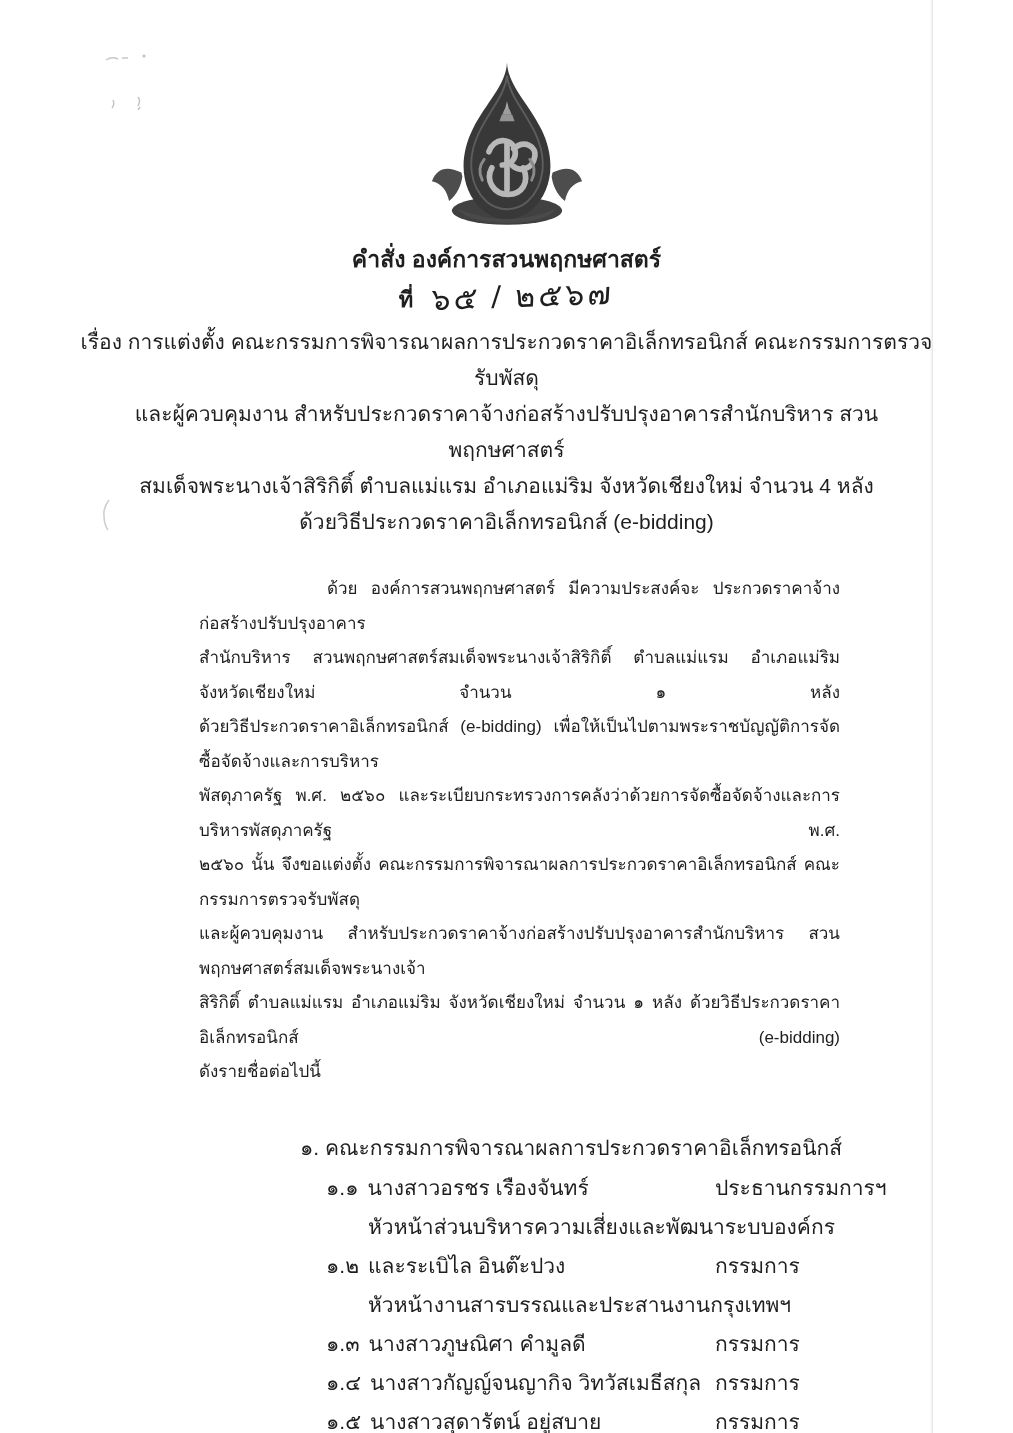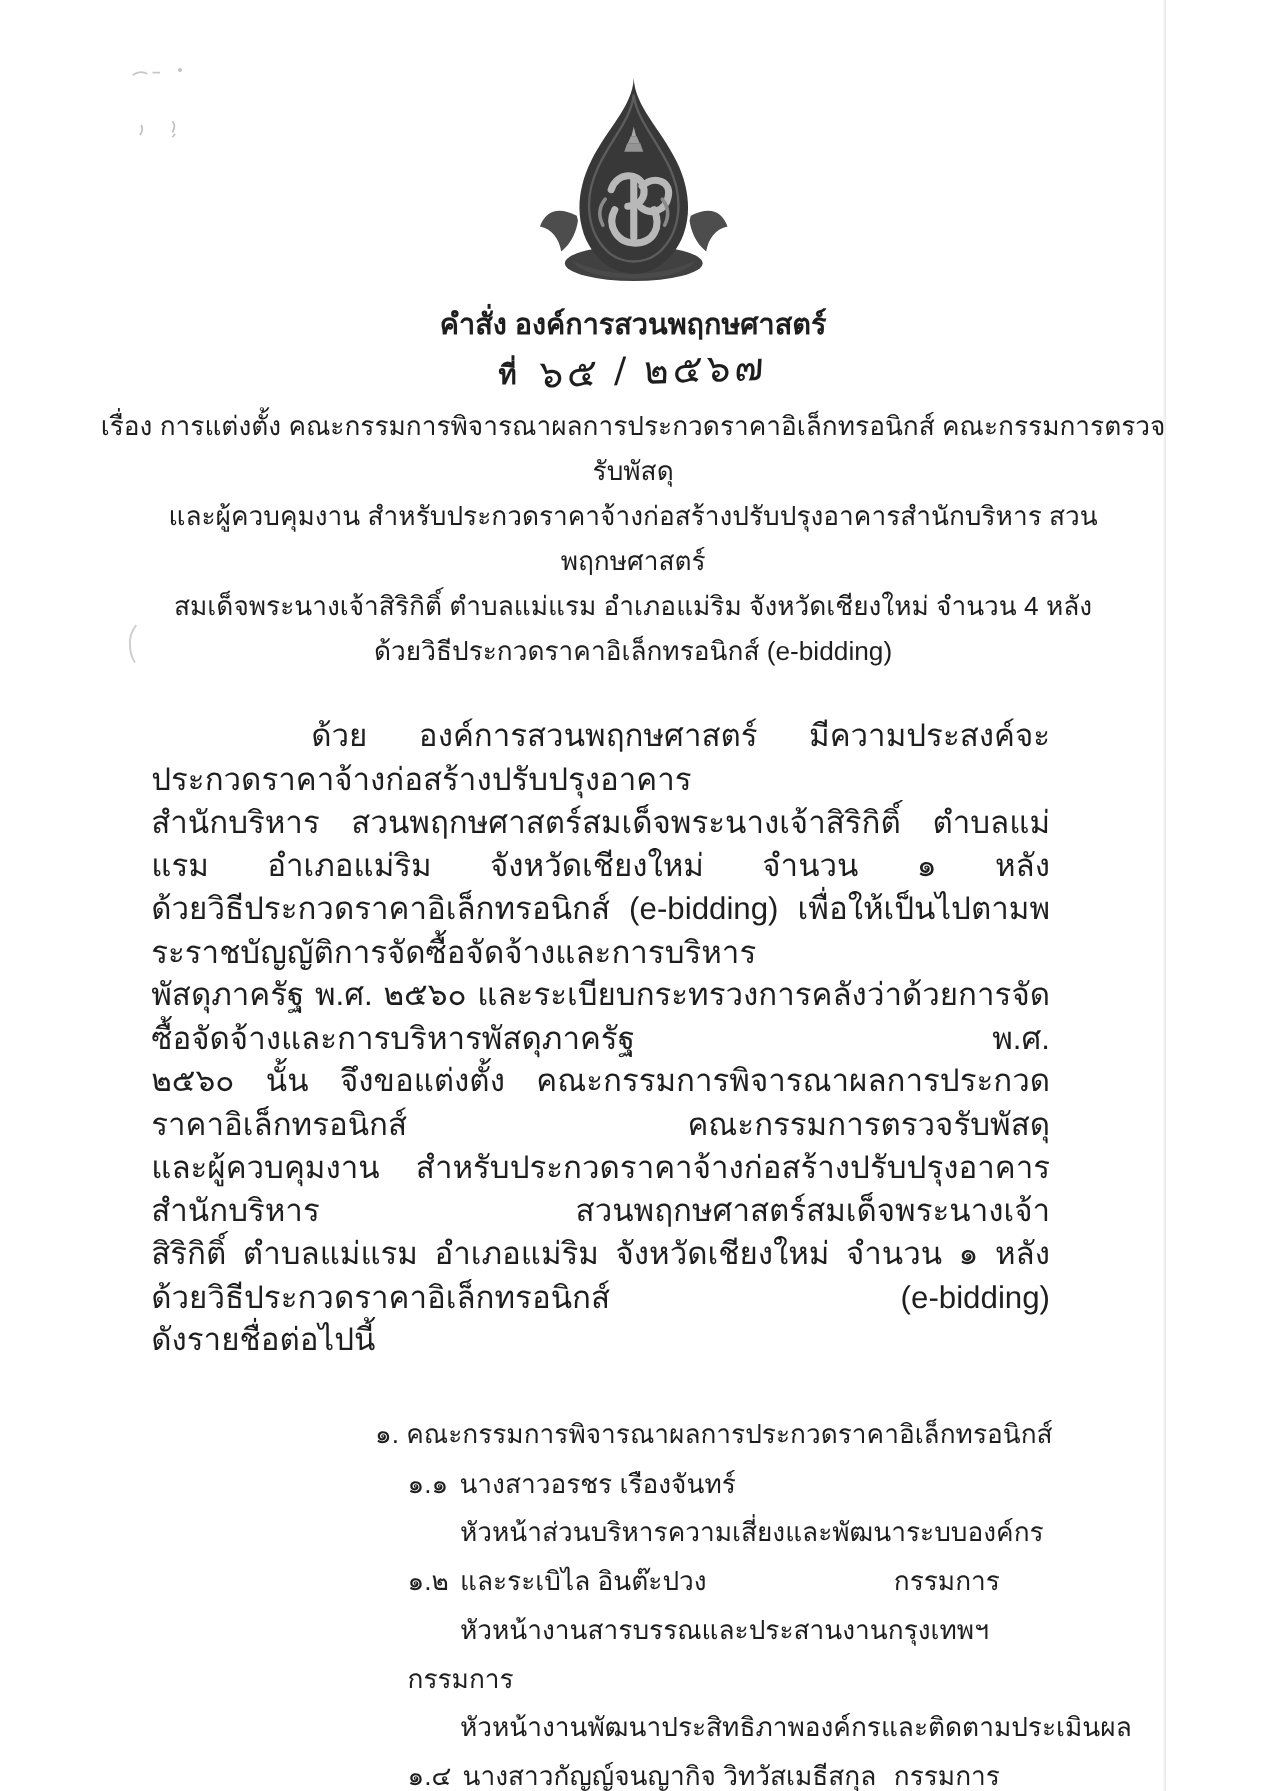--- a/index.html
+++ b/index.html
@@ -51,22 +51,22 @@
 
   .subject {
     margin-top: 6px;
     text-align: center;
     font-size: 21px;
     font-weight: 400;
   }
   .subject-line { line-height: 36px; }
 
   .body-par {
-    margin: 32px 93px 0 41px;
-    font-size: 25px;
+    margin: 32px 93px 0 119px;
+    font-size: 17px;
   }
   .body-line {
     line-height: 34.5px;
     text-align: justify;
     text-align-last: justify;
     white-space: normal;
   }
   .body-line:first-of-type { text-indent: 128px; }
   .body-line:last-of-type  { text-align-last: left; }
 
@@ -174,39 +174,42 @@
 
   <div class="committee">
     <div class="committee-heading">๑. คณะกรรมการพิจารณาผลการประกวดราคาอิเล็กทรอนิกส์</div>
     <div>
 
         <div class="member">
           <div class="member-row">
             <span class="member-left">
               <span class="member-no">๑.๑</span><span>นางสาวอรชร เรืองจันทร์</span>
             </span>
+            <span class="member-role">ประธานกรรมการฯ</span>
           </div>
           <div class="member-position">หัวหน้าส่วนบริหารความเสี่ยงและพัฒนาระบบองค์กร</div>
         </div>
 
         <div class="member">
           <div class="member-row">
             <span class="member-left">
               <span class="member-no">๑.๒</span><span>และระเบิไล อินต๊ะปวง</span>
             </span>
             <span class="member-role">กรรมการ</span>
           </div>
           <div class="member-position">หัวหน้างานสารบรรณและประสานงานกรุงเทพฯ</div>
         </div>
 
         <div class="member">
           <div class="member-row">
-            <span class="member-role">กรรมการ</span>
-          </div>
-          <div class="member-position">หัวหน้างานพัฒนาประสิทธิภาพองค์กรและติดตามประเมินผล</div>
+            <span class="member-left">
+              <span class="member-no">๑.๓</span><span>นางสาวภูษณิศา คำมูลดี</span>
+            </span>
+            <span class="member-role">กรรมการ</span>
+          </div>
         </div>
 
         <div class="member">
           <div class="member-row">
             <span class="member-left">
               <span class="member-no">๑.๔</span><span>นางสาวกัญญ์จนญากิจ วิทวัสเมธีสกุล</span>
             </span>
             <span class="member-role">กรรมการ</span>
           </div>
         </div>

